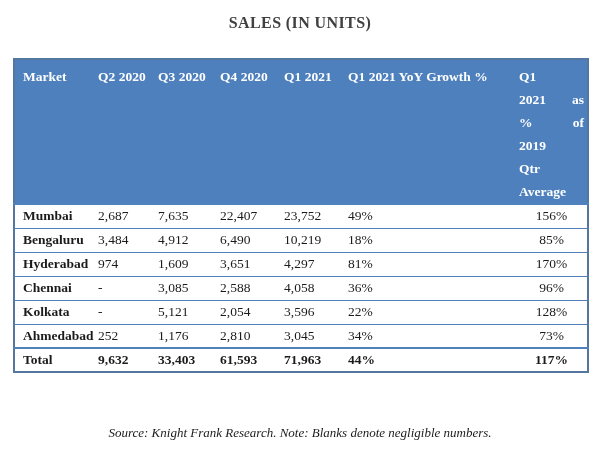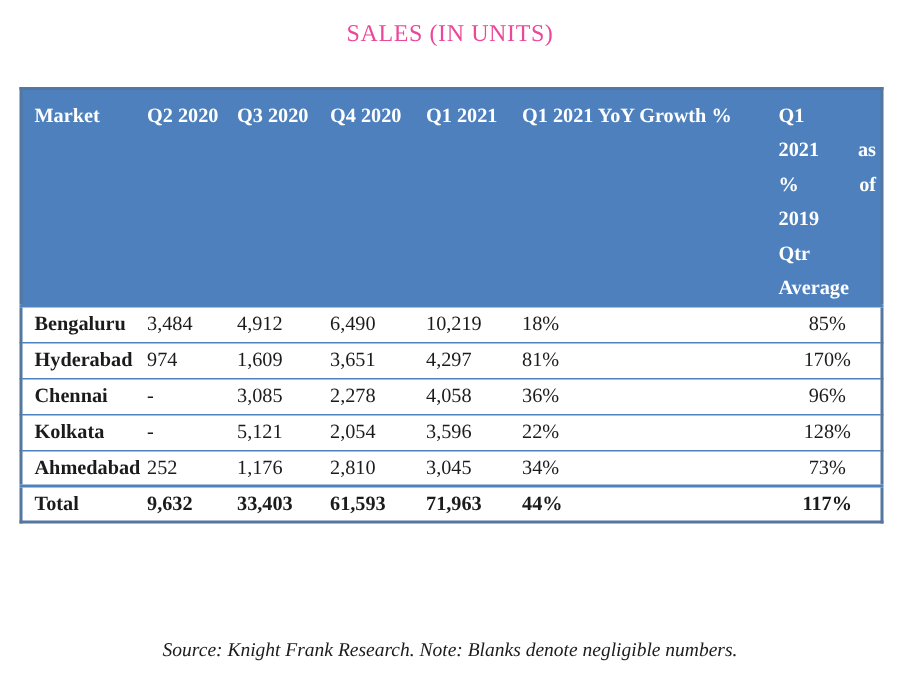--- a/index.html
+++ b/index.html
@@ -11,21 +11,21 @@
   }
   *{box-sizing:border-box;}
   html,body{margin:0;padding:0;background:#ffffff;}
   .page{
     position:relative;width:600px;height:450px;background:#ffffff;
     font-family:"Liberation Serif","DejaVu Serif",serif;color:var(--body-text);
     overflow:hidden;
   }
   .title{
     position:absolute;top:14px;left:0;width:100%;text-align:center;
-    font-weight:normal;font-size:16px;letter-spacing:0.4px;color:#ec4899;
+    font-weight:bold;font-size:16px;letter-spacing:0.4px;color:#404040;
   }
   table.sales{
     position:absolute;left:13px;top:58px;width:574px;
     border-collapse:collapse;table-layout:fixed;
     border:2px solid var(--outer-border);
   }
   thead th{
     background:var(--header-bg);color:var(--header-text);
     font-size:13.5px;font-weight:bold;text-align:left;vertical-align:top;
     padding:5px 2px 0 2px;line-height:23px;height:142px;
@@ -82,20 +82,29 @@
               <span>of</span>
             </div>
             <div>2019</div>
             <div>Qtr</div>
             <div>Average</div>
           </th>
         </tr>
     </thead>
     <tbody>
         <tr>
+          <td>Mumbai</td>
+          <td>2,687</td>
+          <td>7,635</td>
+          <td>22,407</td>
+          <td>23,752</td>
+          <td>49%</td>
+          <td>156%</td>
+        </tr>
+        <tr>
           <td>Bengaluru</td>
           <td>3,484</td>
           <td>4,912</td>
           <td>6,490</td>
           <td>10,219</td>
           <td>18%</td>
           <td>85%</td>
         </tr>
         <tr>
           <td>Hyderabad</td>
@@ -103,21 +112,21 @@
           <td>1,609</td>
           <td>3,651</td>
           <td>4,297</td>
           <td>81%</td>
           <td>170%</td>
         </tr>
         <tr>
           <td>Chennai</td>
           <td>-</td>
           <td>3,085</td>
-          <td>2,278</td>
+          <td>2,588</td>
           <td>4,058</td>
           <td>36%</td>
           <td>96%</td>
         </tr>
         <tr>
           <td>Kolkata</td>
           <td>-</td>
           <td>5,121</td>
           <td>2,054</td>
           <td>3,596</td>

